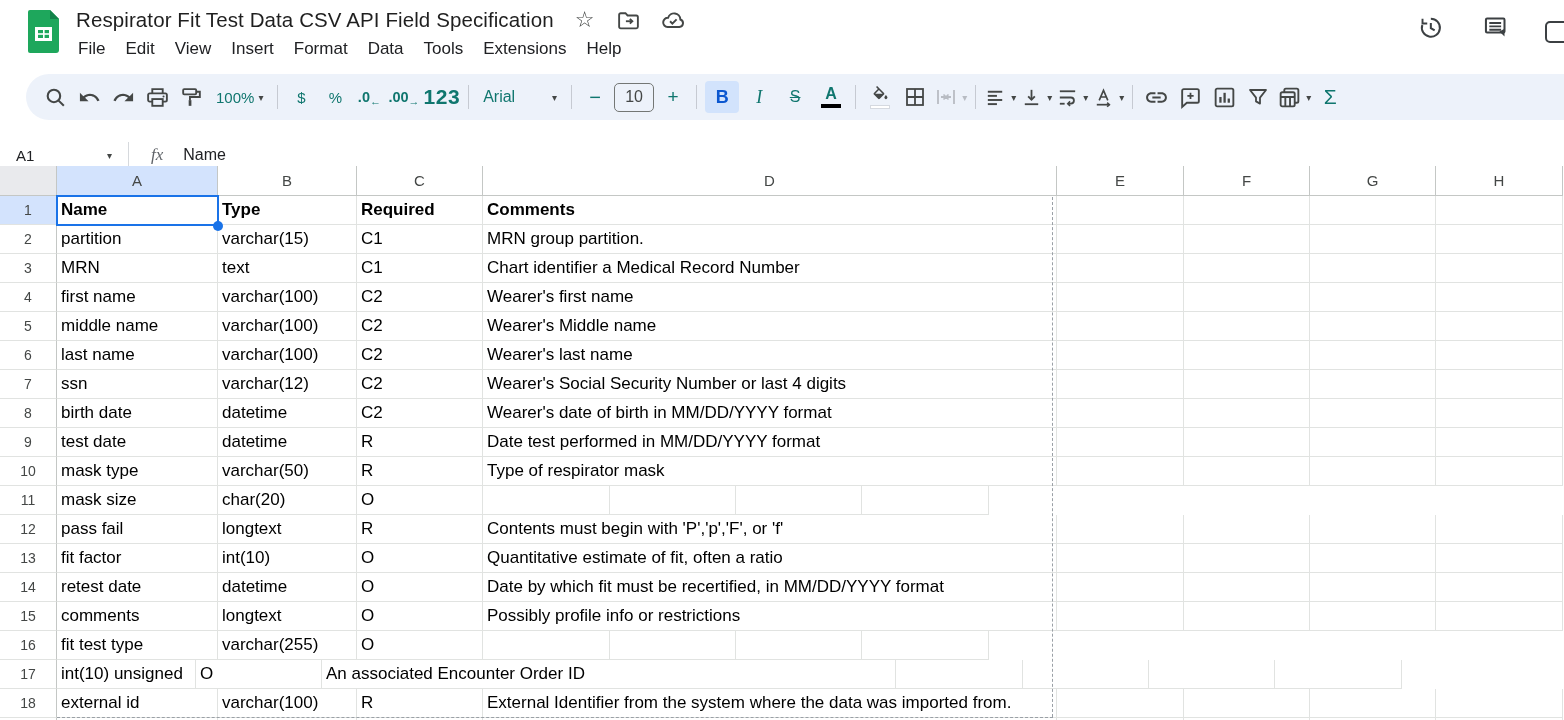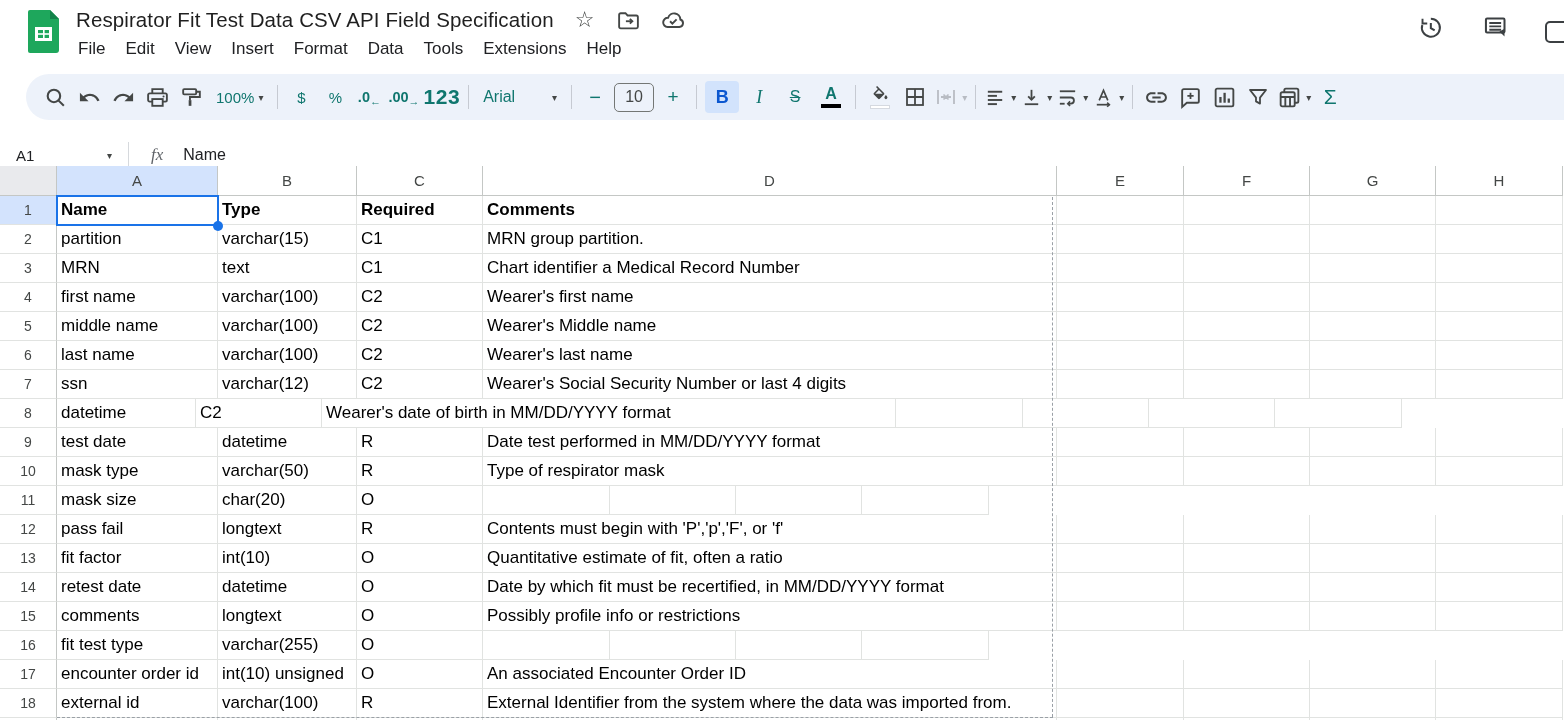--- a/index.html
+++ b/index.html
@@ -396,20 +396,21 @@
         <div class="cell" style="width: 139px;">varchar(12)</div>
         <div class="cell" style="width: 126px;">C2</div>
         <div class="cell" style="width: 574px;">Wearer's Social Security Number or last 4 digits</div>
         <div class="cell" style="width: 127px;"></div>
         <div class="cell" style="width: 126px;"></div>
         <div class="cell" style="width: 126px;"></div>
         <div class="cell" style="width: 127px;"></div>
       </div>
       <div class="grid-row">
         <div class="rownum">8</div>
+        <div class="cell" style="width: 161px;">birth date</div>
         <div class="cell" style="width: 139px;">datetime</div>
         <div class="cell" style="width: 126px;">C2</div>
         <div class="cell" style="width: 574px;">Wearer's date of birth in MM/DD/YYYY format</div>
         <div class="cell" style="width: 127px;"></div>
         <div class="cell" style="width: 126px;"></div>
         <div class="cell" style="width: 126px;"></div>
         <div class="cell" style="width: 127px;"></div>
       </div>
       <div class="grid-row">
         <div class="rownum">9</div>
@@ -492,21 +493,20 @@
         <div class="cell" style="width: 161px;">fit test type</div>
         <div class="cell" style="width: 139px;">varchar(255)</div>
         <div class="cell" style="width: 126px;">O</div>
         <div class="cell" style="width: 127px;"></div>
         <div class="cell" style="width: 126px;"></div>
         <div class="cell" style="width: 126px;"></div>
         <div class="cell" style="width: 127px;"></div>
       </div>
       <div class="grid-row">
         <div class="rownum">17</div>
-        <div class="cell" style="width: 161px;">encounter order id</div>
         <div class="cell" style="width: 139px;">int(10) unsigned</div>
         <div class="cell" style="width: 126px;">O</div>
         <div class="cell" style="width: 574px;">An associated Encounter Order ID</div>
         <div class="cell" style="width: 127px;"></div>
         <div class="cell" style="width: 126px;"></div>
         <div class="cell" style="width: 126px;"></div>
         <div class="cell" style="width: 127px;"></div>
       </div>
       <div class="grid-row">
         <div class="rownum">18</div>

